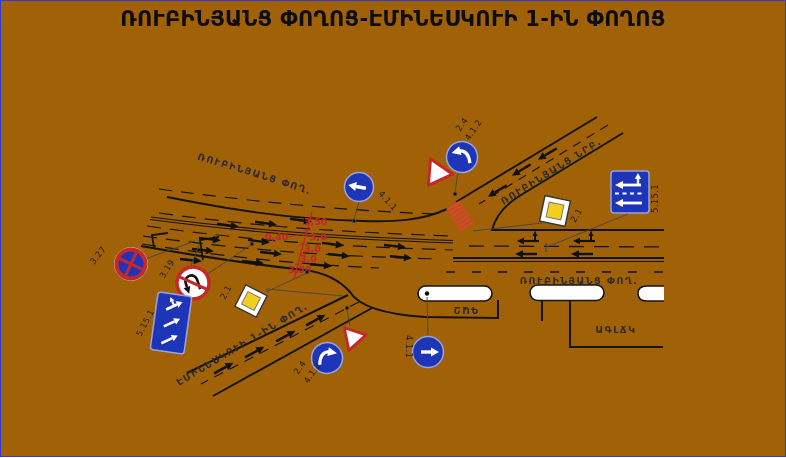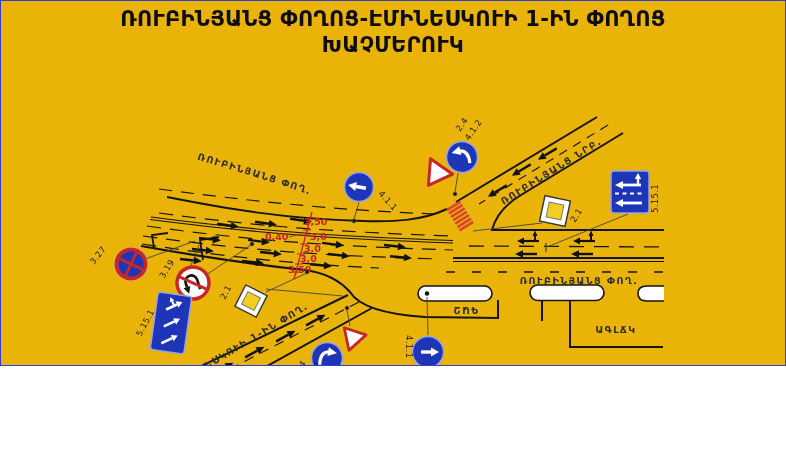--- a/index.html
+++ b/index.html
@@ -1,34 +1,33 @@
 <!DOCTYPE html>
 <html><head>
 <meta charset="utf-8">
 <style>
   html,body{margin:0;padding:0;background:#fff;}
-  .stage{position:relative;width:786px;height:366px;background:#eab308;
+  .stage{position:relative;width:786px;height:457px;background:#a16207;
          border:1px solid #2f3fd6;box-sizing:border-box;overflow:hidden;
          font-family:"DejaVu Sans",sans-serif;}
   .title{position:absolute;top:5px;left:0;width:100%;text-align:center;
          font-weight:bold;font-size:21px;letter-spacing:0.3px;color:#0d0d0d;line-height:26px;}
   .title .l2{font-size:21px;}
   svg{position:absolute;left:0;top:0;}
   text{font-family:"DejaVu Sans",sans-serif;}
   .street-label{font-size:9.5px;font-weight:bold;fill:#2b2b2b;letter-spacing:1.5px;}
   .code-label{font-size:8.5px;fill:#1c1c1c;letter-spacing:0.3px;}
   .dim-label{font-size:9.5px;font-weight:bold;fill:#c2232f;}
 </style>
 </head>
 <body>
 
 <div class="stage">
   <div class="title">
     <div>ՌՈՒԲԻՆՅԱՆՑ ՓՈՂՈՑ-ԷՄԻՆԵՍԿՈՒԻ 1-ԻՆ ՓՈՂՈՑ</div>
-    <div class="l2">ԽԱՉՄԵՐՈՒԿ</div>
   </div>
 
   <svg width="786" height="458" viewBox="0 0 786 458">
     <defs>
       <g id="arr-r">
           <line x1="-9" y1="0" x2="5" y2="0" stroke="#111" stroke-width="2.4"></line>
           <polygon points="5,-3.8 13,0 5,3.8" fill="#111"></polygon>
         </g>
       <g id="arr-l">
           <line x1="9" y1="0" x2="-5" y2="0" stroke="#111" stroke-width="2.4"></line>

